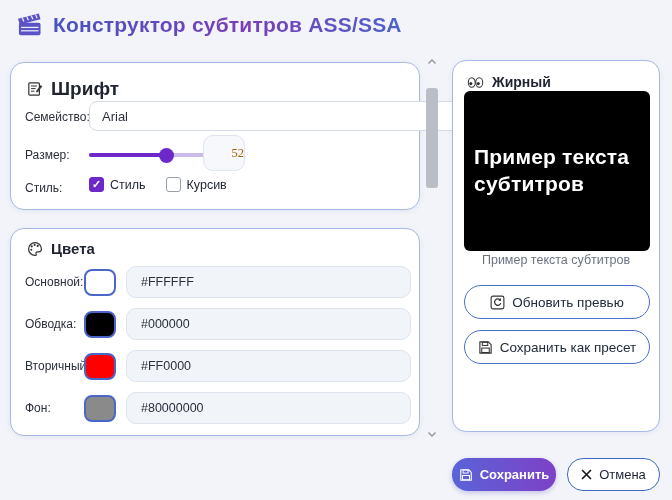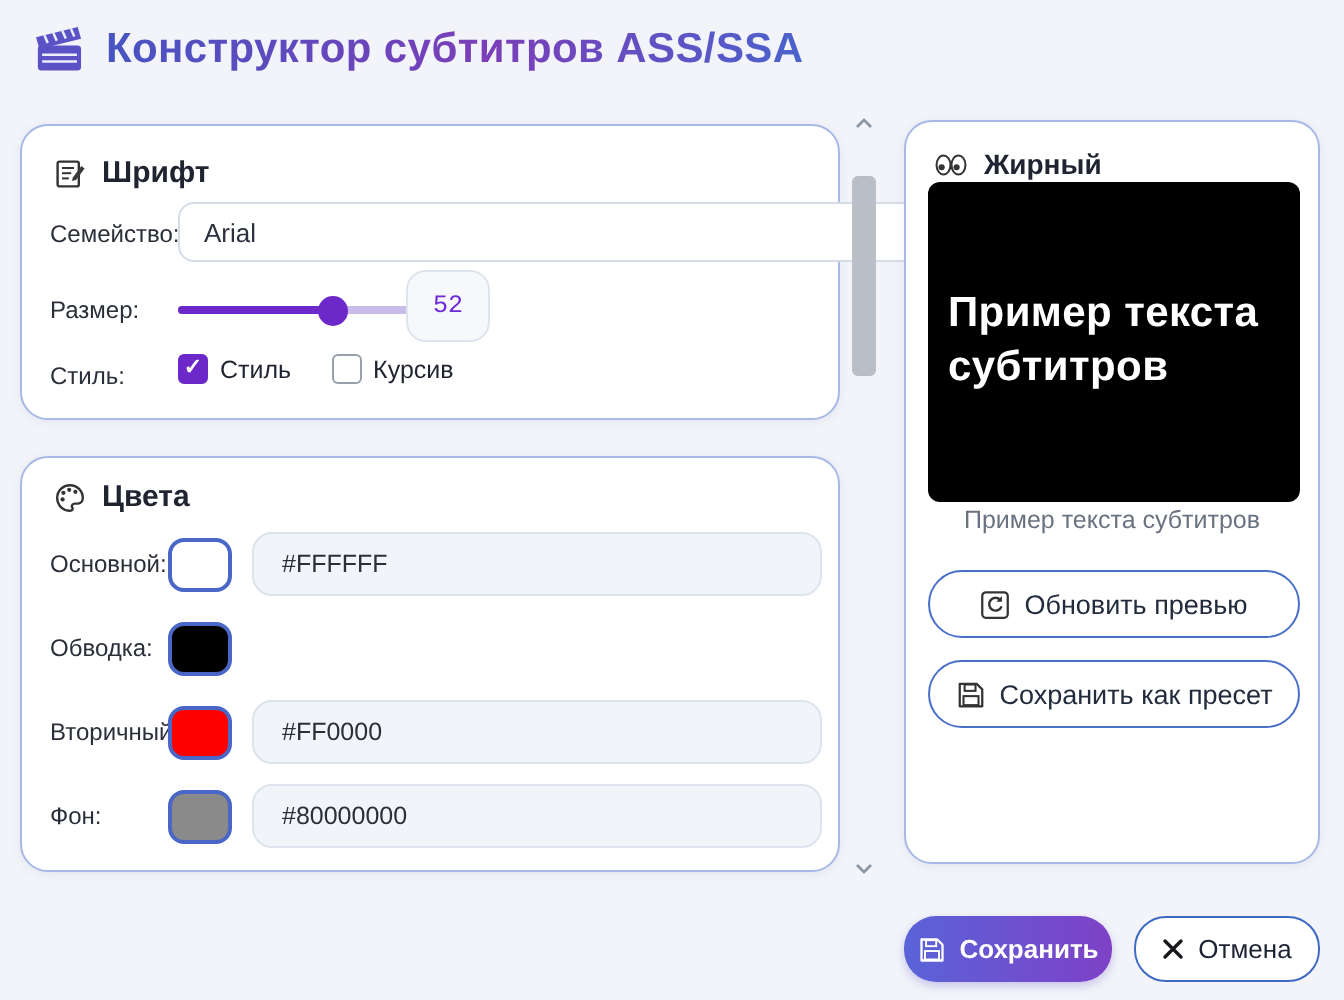--- a/index.html
+++ b/index.html
@@ -18,42 +18,42 @@
     background:linear-gradient(90deg,var(--title-start),var(--title-mid) 55%,var(--title-end));
     -webkit-background-clip:text;background-clip:text;-webkit-text-fill-color:transparent;color:transparent;}
 
   
   .card{position:absolute;background:#fff;border:1.5px solid var(--card-border);border-radius:14px;
     box-shadow:0 1px 5px rgba(90,110,170,.10);}
   .font-card{left:10px;top:62px;width:410px;height:148px;}
   .colors-card{left:10px;top:228px;width:410px;height:208px;}
   .preview-card{left:452px;top:60px;width:208px;height:372px;}
   .card-head{position:absolute;display:flex;align-items:center;gap:8px;font-weight:700;color:#1f2430;}
-  .font-card .card-head{left:16px;top:15px;font-size:15px;}
+  .font-card .card-head{left:16px;top:15px;font-size:19px;}
   .colors-card .card-head{left:16px;top:11px;font-size:15px;}
   .preview-card .card-head{left:14px;top:13px;font-size:14px;}
 
   .field-label{position:absolute;font-size:12px;color:#2a2f3a;}
 
   
   .select{position:absolute;left:78px;top:38px;width:386px;height:30px;background:#fff;
     border:1px solid #d6dce7;border-radius:8px;display:flex;align-items:center;
     padding:0 12px;font-size:13px;color:#2c3140;cursor:pointer;}
   .select .caret{margin-left:auto;width:0;height:0;border-left:5px solid transparent;
     border-right:5px solid transparent;border-top:6px solid #5560c8;}
 
   
   .slider{position:absolute;left:78px;top:84px;width:120px;height:16px;cursor:pointer;}
   .slider-track{position:absolute;left:0;right:0;top:6px;height:4px;border-radius:2px;background:#c9bce9;}
   .slider-fill{position:absolute;left:0;top:6px;height:4px;border-radius:2px;background:var(--accent);width:65%;}
   .slider-thumb{position:absolute;top:0.5px;width:15px;height:15px;border-radius:50%;background:var(--accent);}
   .size-box{position:absolute;left:192px;top:72px;width:42px;height:36px;background:#f6f8fb;
     border:1px solid #dfe5ee;border-radius:10px;}
-  .size-box input{width:100%;height:100%;border:none;background:transparent;text-align:center;
-    font-size:12.5px;color:#6d28d9;font-family:Liberation Mono, monospace;outline:none;}
+  .size-box input{width:100%;height:100%;border:none;background:transparent;text-align:right;
+    font-size:12.5px;color:#a16207;font-family:Liberation Serif, serif;outline:none;}
 
   
   .style-items{position:absolute;left:78px;top:114px;display:flex;gap:20px;align-items:center;}
   .style-item{display:flex;align-items:center;gap:6px;cursor:pointer;}
   .cb{width:15px;height:15px;border-radius:3px;border:1.5px solid #98a0ac;background:#fff;
     display:flex;align-items:center;justify-content:center;}
   .cb.checked{background:var(--accent);border-color:var(--accent);}
   .cb.checked::after{content:"✓";color:#fff;font-size:11px;font-weight:700;line-height:1;}
   .style-item .lbl{font-size:12.5px;color:#1f2430;}
 
@@ -171,20 +171,21 @@
       </span>
       <span>Цвета</span>
     </div>
 
     <span class="color-row-label" style="top:46px;">Основной:</span>
     <button class="swatch" style="top: 40px; background: rgb(255, 255, 255);"></button>
     <input class="hex-input" style="top: 37px;" value="#FFFFFF">
 
     <span class="color-row-label" style="top:88px;">Обводка:</span>
     <button class="swatch" style="top: 82px; background: rgb(0, 0, 0);"></button>
+    <input class="hex-input" style="top: 79px;" value="#000000">
 
     <span class="color-row-label" style="top:130px;">Вторичный:</span>
     <button class="swatch" style="top: 124px; background: rgb(255, 0, 0);"></button>
     <input class="hex-input" style="top: 121px;" value="#FF0000">
 
     <span class="color-row-label" style="top:172px;">Фон:</span>
     <button class="swatch" style="top: 166px; background: rgb(138, 138, 138);"></button>
     <input class="hex-input" style="top: 163px;" value="#80000000">
   </section>
 

